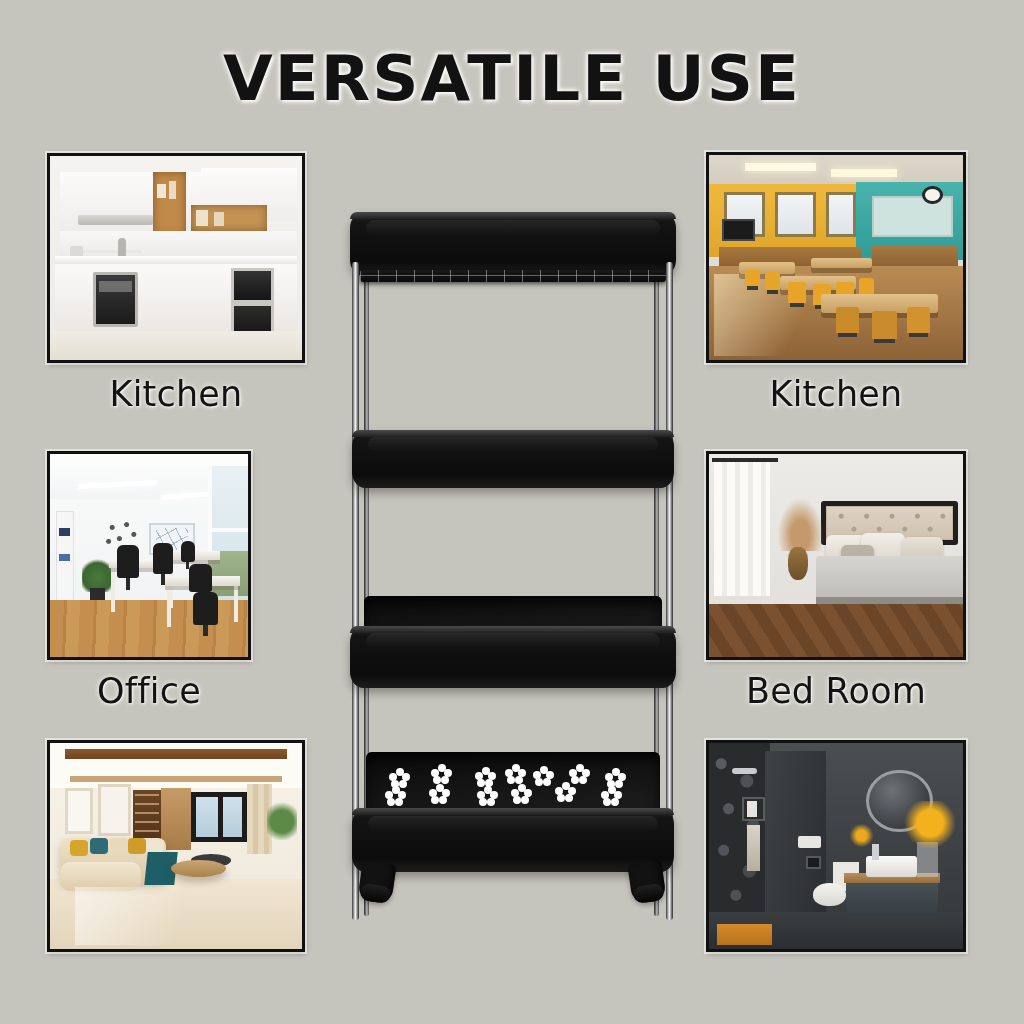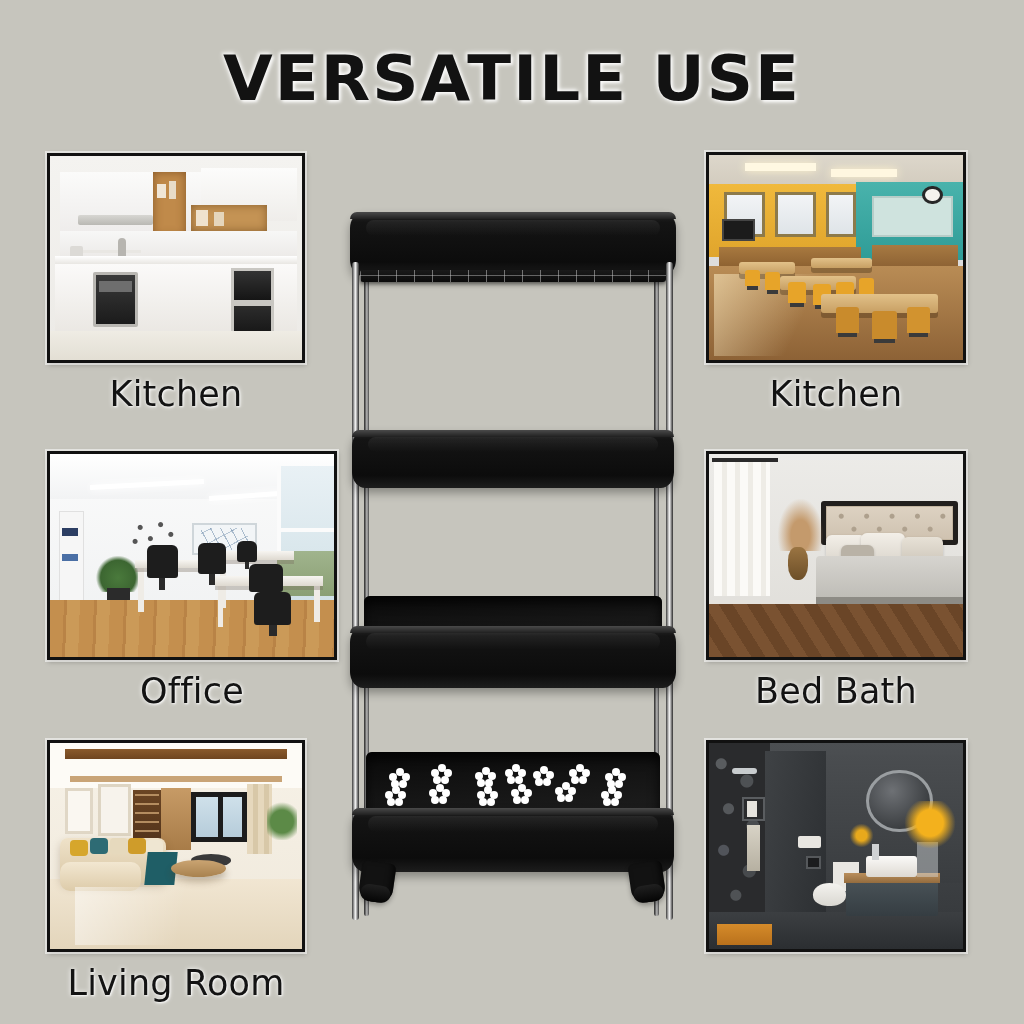--- a/index.html
+++ b/index.html
@@ -367,21 +367,21 @@
         <div class="ly s-ch s-c6"></div>
       <div class="ly s-tbl s-t4"></div>
       <div class="ly s-ch s-c7"></div>
         <div class="ly s-ch s-c8"></div>
         <div class="ly s-ch s-c9"></div>
     </div>
   </div>
   <div class="caption">Kitchen</div>
 </div>
 
-<div class="cell" style="left:47px; top:451px; width:290px;">
+<div class="cell" style="left:47px; top:451px; width:204px;">
   <div class="frame" style="height:209px;">
     <div class="photo">
       <div class="ly o-wall"></div>
       <div class="ly o-ceil"></div>
       <div class="ly o-strip1"></div>
       <div class="ly o-strip2"></div>
       <div class="ly o-win"></div>
       <div class="ly o-green"></div>
       <div class="ly o-shelf">
           <i></i>
@@ -422,21 +422,21 @@
       <div class="ly b-pamp"></div>
       <div class="ly b-vase"></div>
       <div class="ly b-pill b-p1"></div>
       <div class="ly b-pill b-p2"></div>
       <div class="ly b-pill b-p3"></div>
       <div class="ly b-pill b-p4"></div>
       <div class="ly b-bed"></div>
       <div class="ly b-floor"></div>
     </div>
   </div>
-  <div class="caption">Bed Bath</div>
+  <div class="caption">Bed Room</div>
 </div>
 
 <div class="cell" style="left:47px; top:740px; width:258px;">
   <div class="frame" style="height:212px;">
     <div class="photo">
       <div class="ly l-wall"></div>
       <div class="ly l-ceil"></div>
       <div class="ly l-beam"></div>
       <div class="ly l-beam2"></div>
       <div class="ly l-art1"></div>
@@ -453,21 +453,20 @@
       <div class="ly l-cush l-cu3"></div>
         <div class="ly l-cush l-cu4"></div>
       <div class="ly l-cush l-cu5"></div>
       <div class="ly l-sofa2"></div>
       <div class="ly l-thr"></div>
       <div class="ly l-tbl2"></div>
       <div class="ly l-tbl"></div>
       <div class="ly l-refl"></div>
     </div>
   </div>
-  <div class="caption">Living Room</div>
 </div>
 
 <div class="cell" style="left:706px; top:740px; width:260px;">
   <div class="frame" style="height:212px;">
     <div class="photo">
       <div class="ly t-wall"></div>
       <div class="ly t-back"></div>
       <div class="ly t-stone"></div>
       <div class="ly t-col"></div>
       <div class="ly t-mir"></div>

